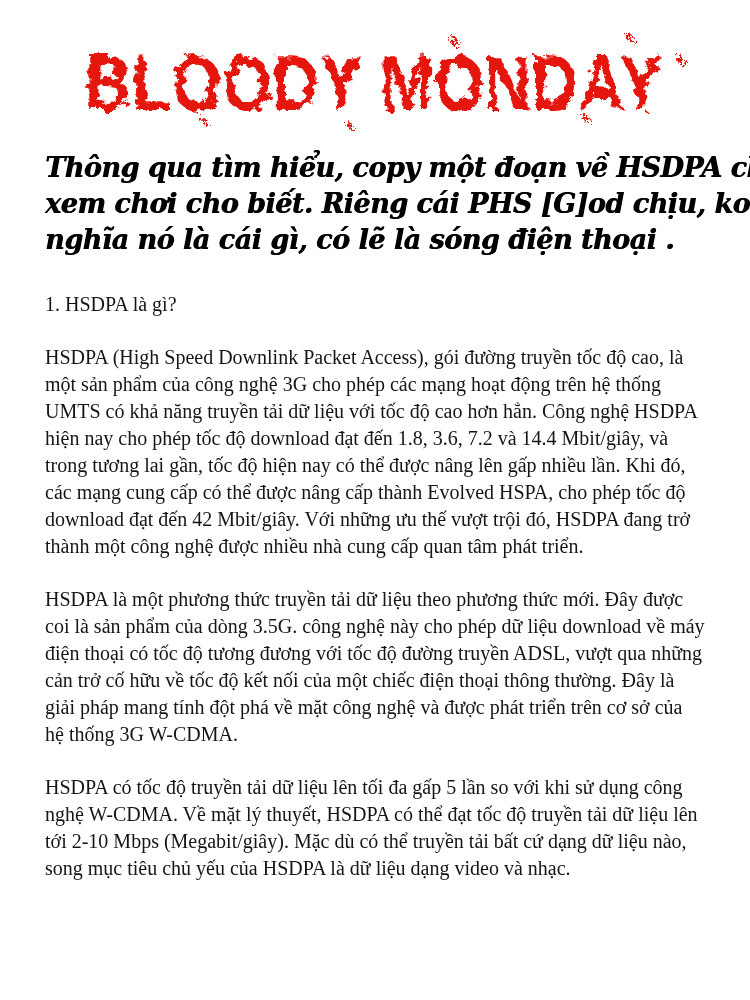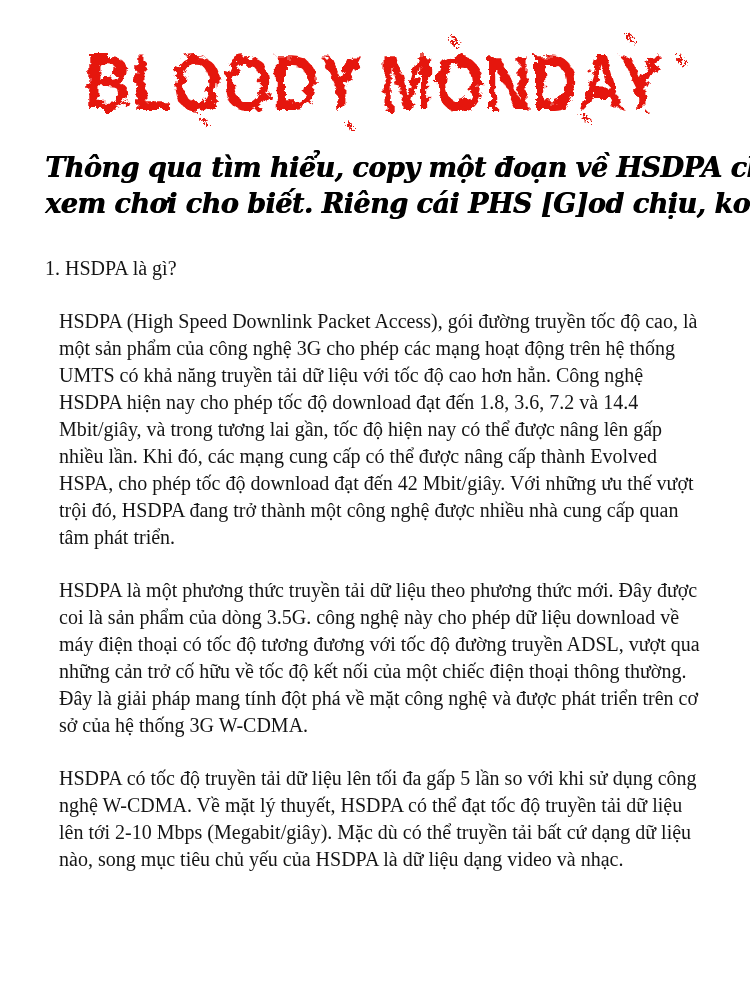--- a/index.html
+++ b/index.html
@@ -51,21 +51,21 @@
   }
   .section-heading {
     font-size: 20px;
     font-weight: 400;
     margin: 32px 0 26px 0;
     line-height: 28px;
   }
   .body-paragraph {
     font-size: 20px;
     line-height: 27px;
-    margin: 0 0 26px 14px;
+    margin: 0 0 26px 0;
     text-align: left;
   }
   section { margin: 0; }
 </style>
 </head>
 <body>
 
 <div class="page">
 
   <div class="title-banner">
@@ -88,20 +88,21 @@
         <circle cx="305" cy="96" r="3" fill="#e5170f"></circle>
         <circle cx="540" cy="88" r="3.5" fill="#e5170f"></circle>
       </g>
       <text class="title-text" x="40" y="80" font-size="78" textLength="578" lengthAdjust="spacingAndGlyphs" filter="url(#grunge)" fill="#e5170f">BLOODY MONDAY</text>
     </svg>
   </div>
 
   <div class="intro-note">
     <span class="intro-line">Thông qua tìm hiểu, copy một đoạn về HSDPA cho mọi người</span>
     <span class="intro-line">xem chơi cho biết. Riêng cái PHS [G]od chịu, ko tìm được định</span>
+    <span class="intro-line">nghĩa nó là cái gì, có lẽ là sóng điện thoại .</span>
   </div>
 
   <section>
     <h2 class="section-heading">1. HSDPA là gì?</h2>
     <p class="body-paragraph">HSDPA (High Speed Downlink Packet Access), gói đường truyền tốc độ cao, là một sản phẩm của công nghệ 3G cho phép các mạng hoạt động trên hệ thống UMTS có khả năng truyền tải dữ liệu với tốc độ cao hơn hẳn. Công nghệ HSDPA hiện nay cho phép tốc độ download đạt đến 1.8, 3.6, 7.2 và 14.4 Mbit/giây, và trong tương lai gần, tốc độ hiện nay có thể được nâng lên gấp nhiều lần. Khi đó, các mạng cung cấp có thể được nâng cấp thành Evolved HSPA, cho phép tốc độ download đạt đến 42 Mbit/giây. Với những ưu thế vượt trội đó, HSDPA đang trở thành một công nghệ được nhiều nhà cung cấp quan tâm phát triển.</p>
   </section>
 
   <section>
     <p class="body-paragraph">HSDPA là một phương thức truyền tải dữ liệu theo phương thức mới. Đây được coi là sản phẩm của dòng 3.5G. công nghệ này cho phép dữ liệu download về máy điện thoại có tốc độ tương đương với tốc độ đường truyền ADSL, vượt qua những cản trở cố hữu về tốc độ kết nối của một chiếc điện thoại thông thường. Đây là giải pháp mang tính đột phá về mặt công nghệ và được phát triển trên cơ sở của hệ thống 3G W-CDMA.</p>
     <p class="body-paragraph">HSDPA có tốc độ truyền tải dữ liệu lên tối đa gấp 5 lần so với khi sử dụng công nghệ W-CDMA. Về mặt lý thuyết, HSDPA có thể đạt tốc độ truyền tải dữ liệu lên tới 2-10 Mbps (Megabit/giây). Mặc dù có thể truyền tải bất cứ dạng dữ liệu nào, song mục tiêu chủ yếu của HSDPA là dữ liệu dạng video và nhạc.</p>

